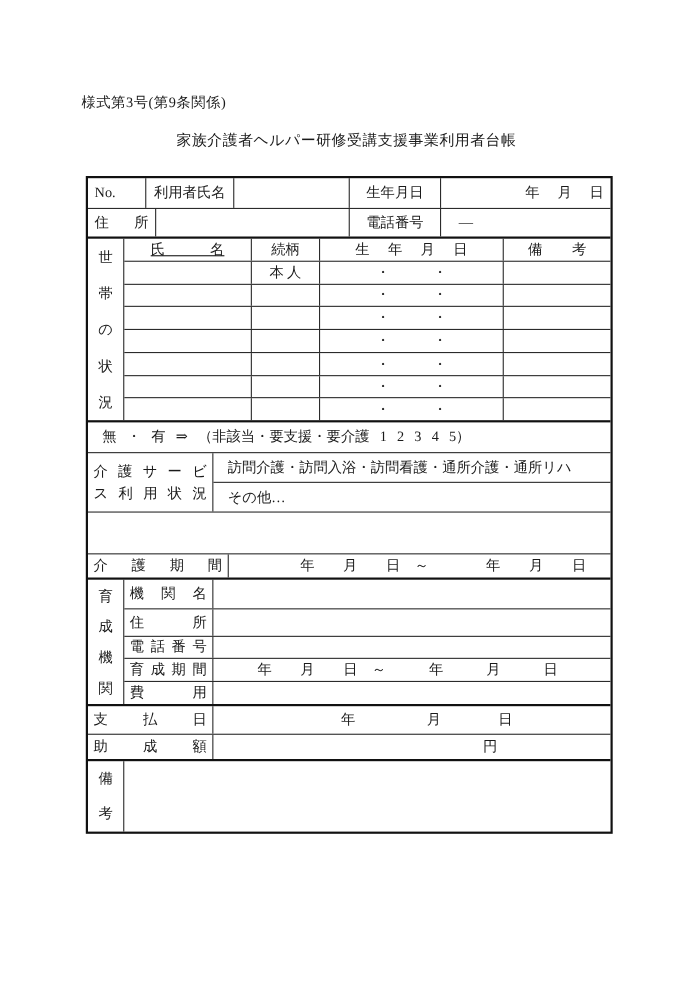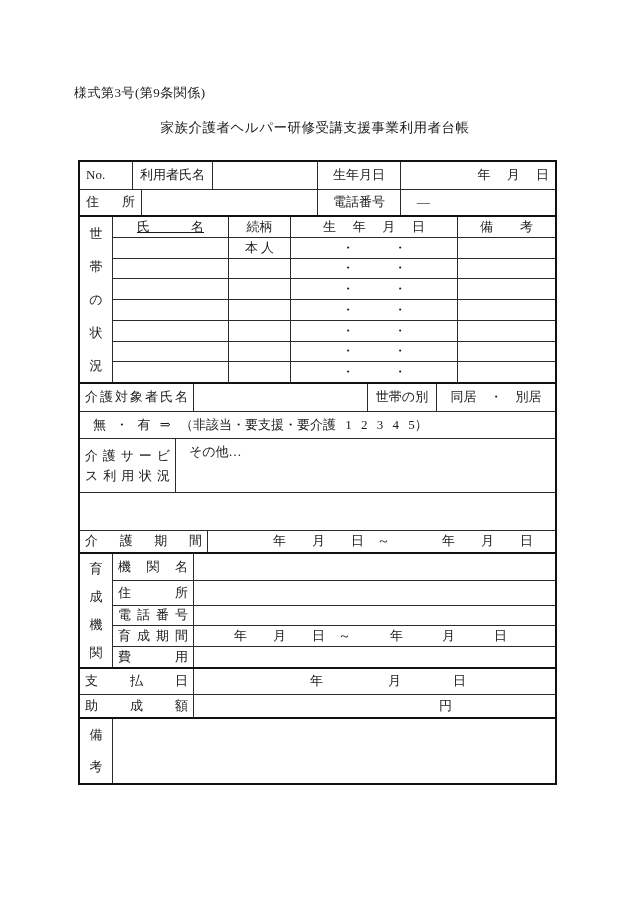--- a/index.html
+++ b/index.html
@@ -203,44 +203,33 @@
           </div>
         <div class="c" style="width:97px">
             <div class="t px4"></div>
           </div>
       </div>
     </div>
   </div>
 
   <div class="sec">
     <div class="r" style="height:27px">
+      <div class="c" style="width:361px">
+        <div class="t ws6 px13">無 ・ 有 ⇒ （非該当・要支援・要介護 1 2 3 4 5）</div>
+      </div>
+    </div>
+    <div class="r" style="height:54px">
       <div class="c" style="width:114px">
-        <div class="t jfy px5">介護対象者氏名</div>
-      </div>
-      <div class="c" style="width:174px">
-        <div class="t px4"></div>
-      </div>
-      <div class="c" style="width:69px">
-        <div class="t ctr">世帯の別</div>
-      </div>
-      <div class="c" style="width:118px">
-        <div class="t ctr">同居　・　別居</div>
-      </div>
-    </div>
-    <div class="r" style="height:27px">
-      <div class="c" style="width:361px">
-        <div class="t ws6 px13">無 ・ 有 ⇒ （非該当・要支援・要介護 1 2 3 4 5）</div>
-      </div>
-    </div>
-    <div class="r" style="height:54px">
-      <div class="c" style="width:96px">
         <div class="t jfy px5" style="line-height:20px">介護サービ</div>
         <div class="t jfy px5" style="line-height:20px">ス利用状況</div>
       </div>
       <div class="stack" style="width:361px">
+        <div class="sr" style="height:27px">
+          <div class="t px13">訪問介護・訪問入浴・訪問看護・通所介護・通所リハ</div>
+        </div>
         <div class="sr" style="height:27px">
           <div class="t px13">その他…</div>
         </div>
       </div>
     </div>
     <div class="r" style="height:38px">
       <div class="c" style="width:361px">
         <div class="t px4"></div>
       </div>
     </div>

